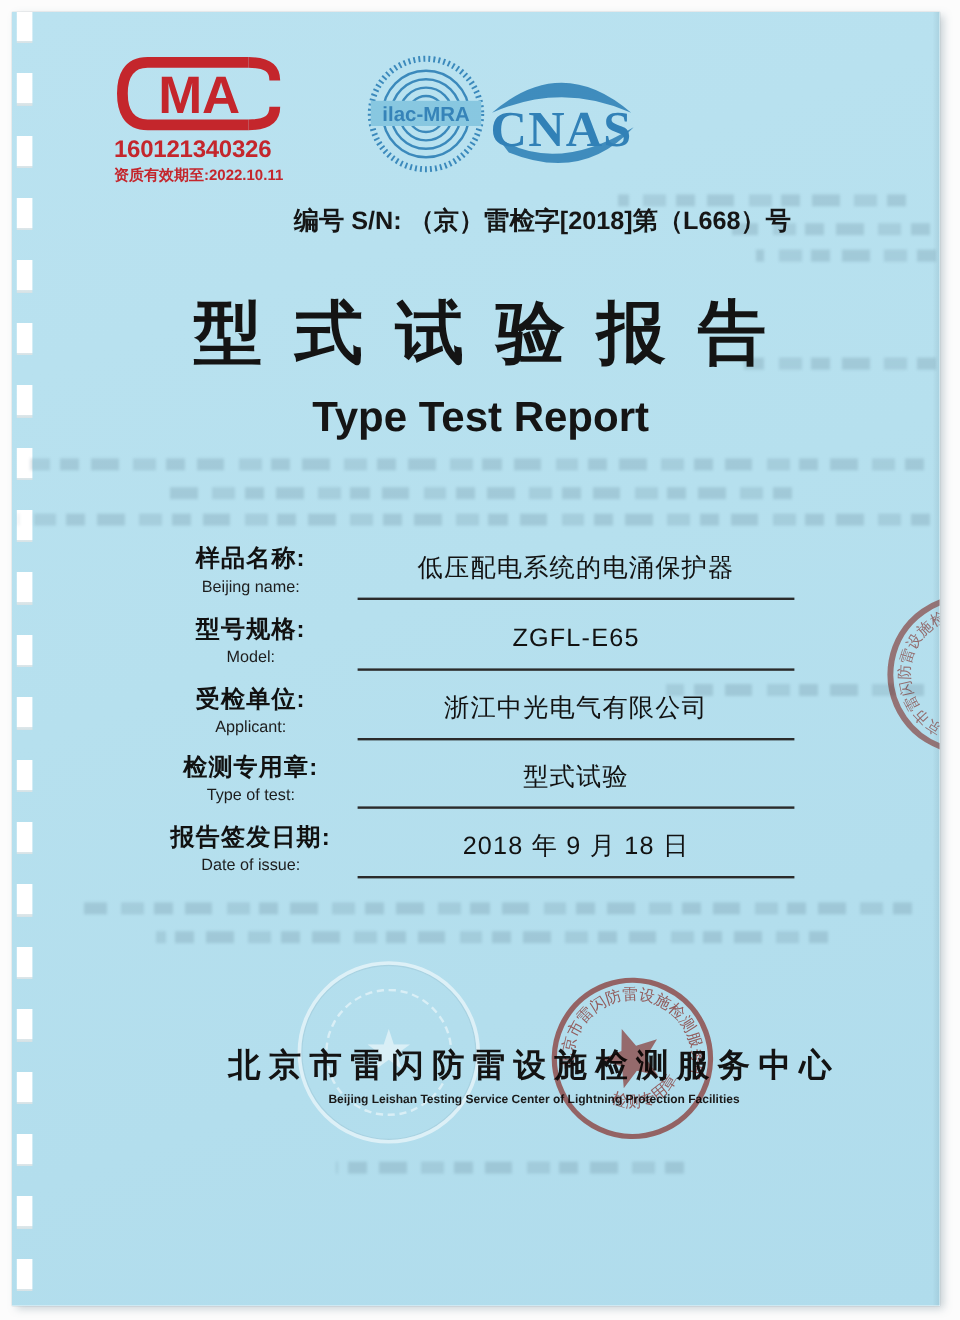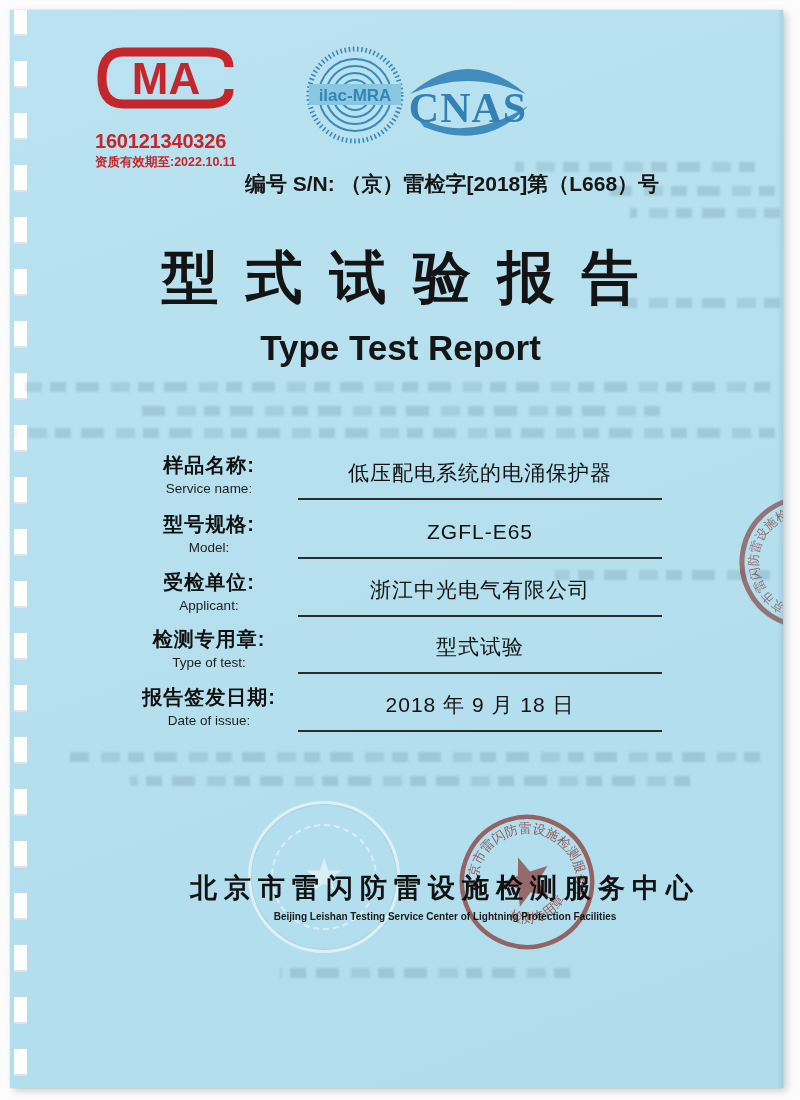--- a/index.html
+++ b/index.html
@@ -26,21 +26,21 @@
       #ffffff 0px,#ffffff 25px,#dde7ea 25px,#d5e2e6 27px,rgba(255,255,255,0) 27px,rgba(255,255,255,0) 52px);}
   
   .ghost{position:absolute;height:10px;opacity:.42;filter:blur(1.2px);transform:scaleX(-1);
     background:repeating-linear-gradient(90deg,
       rgba(92,126,143,.55) 0 16px,rgba(0,0,0,0) 16px 24px,
       rgba(92,126,143,.45) 24px 43px,rgba(0,0,0,0) 43px 55px,
       rgba(92,126,143,.55) 55px 78px,rgba(0,0,0,0) 78px 88px);}
   
   .cma{position:absolute;left:85px;top:36px;width:150px;color:var(--cma-red);}
   .cma svg{display:block;}
-  .cma-number{margin-top:20px;font-size:20px;font-weight:bold;letter-spacing:-.2px;font-family:"Liberation Sans",sans-serif;}
+  .cma-number{margin-top:4px;font-size:20px;font-weight:bold;letter-spacing:-.2px;font-family:"Liberation Sans",sans-serif;}
   .cma-validity{margin-top:1px;font-size:12.5px;font-weight:bold;white-space:nowrap;}
   
   .ilac{position:absolute;left:295px;top:35px;opacity:.92;mix-blend-mode:multiply;}
   .cnas-logo{position:absolute;left:388px;top:42px;opacity:.9;mix-blend-mode:multiply;}
   .cnas-text{position:absolute;left:537px;top:42px;color:var(--cnas-blue);mix-blend-mode:multiply;}
   .cnas-text .zh{height:26px;font-size:16px;font-weight:bold;letter-spacing:1.5px;font-family:"Liberation Serif",serif;}
   .cnas-text .en{height:26px;font-size:14.5px;font-weight:bold;}
   
   .serial{position:absolute;left:127px;top:160px;width:630px;text-align:center;
     font-size:21px;font-weight:bold;color:var(--ink);white-space:nowrap;}
@@ -134,21 +134,21 @@
 
 
     <div class="serial">编号 S/N: （京）雷检字[2018]第（L668）号</div>
 
     <div class="title-zh">型式试验报告</div>
     <div class="title-en">Type Test Report</div>
 
     <div class="row" style="top:438px">
       <div class="flabel">
         <div class="fzh">样品名称:</div>
-        <div class="fen">Service name:</div>
+        <div class="fen">Beijing name:</div>
       </div>
       <div class="fvalue">低压配电系统的电涌保护器</div>
     </div>
     <div class="row" style="top:497px">
       <div class="flabel">
         <div class="fzh">型号规格:</div>
         <div class="fen">Model:</div>
       </div>
       <div class="fvalue">ZGFL-E65</div>
     </div>

